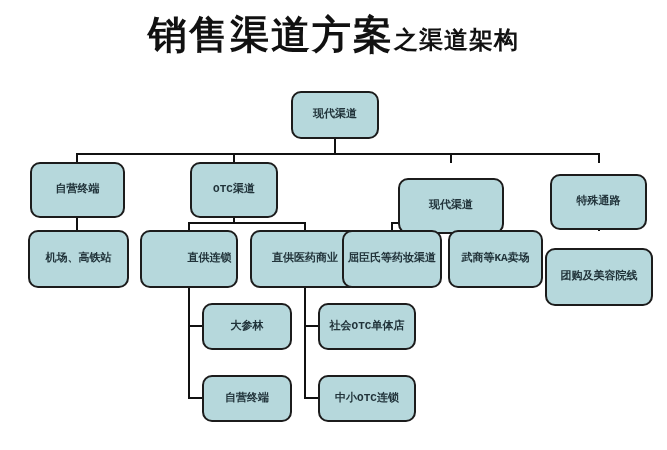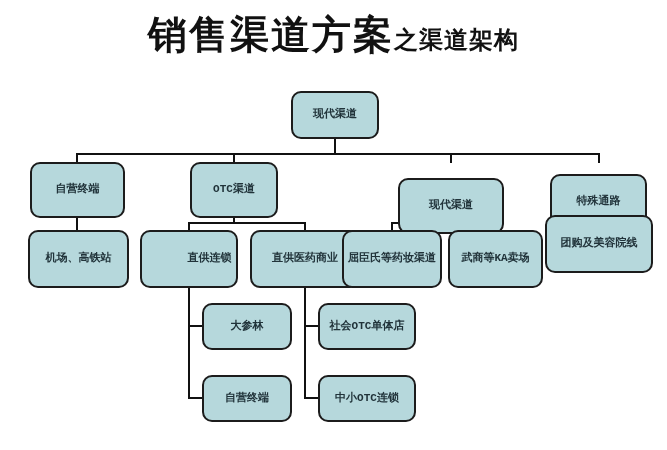--- a/index.html
+++ b/index.html
@@ -93,21 +93,21 @@
   </div>
   <div class="node" style="left:250px; top:230px; width:110px; height:58px;">
     <span>直供医药商业</span>
   </div>
   <div class="node" style="left:342px; top:230px; width:100px; height:58px;">
     <span>屈臣氏等药妆渠道</span>
   </div>
   <div class="node" style="left:448px; top:230px; width:95px; height:58px;">
     <span>武商等KA卖场</span>
   </div>
-  <div class="node" style="left:545px; top:215px; width:108px; height:58px;">
+  <div class="node" style="left:545px; top:248px; width:108px; height:58px;">
     <span>团购及美容院线</span>
   </div>
 
   <div class="node" style="left:202px; top:303px; width:90px; height:47px;">
     <span>大参林</span>
   </div>
   <div class="node" style="left:202px; top:375px; width:90px; height:47px;">
     <span>自营终端</span>
   </div>
   <div class="node" style="left:318px; top:303px; width:98px; height:47px;">

